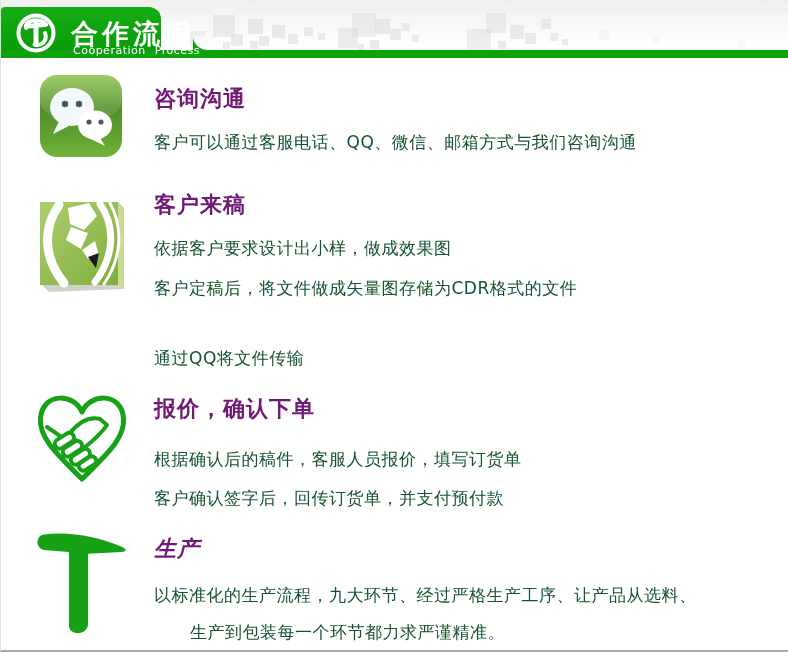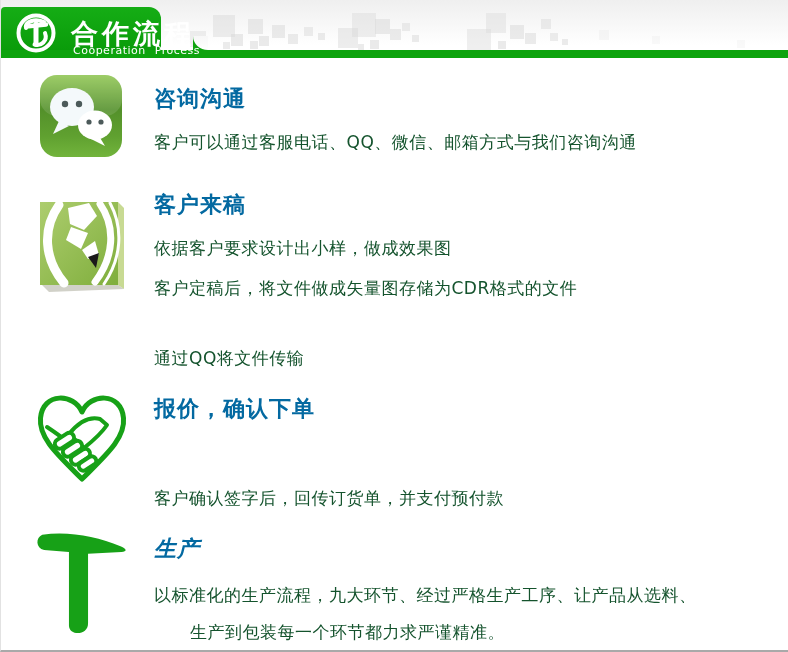--- a/index.html
+++ b/index.html
@@ -75,21 +75,21 @@
   .mosaic-square {
     position: absolute;
     background: #d8d8d8;
   }
 
   
   .step-icon { position: absolute; }
   .step-title {
     position: absolute;
     left: 153px;
-    color: #0369a1;
+    color: #701a75;
     font-size: 22px;
     font-weight: bold;
     white-space: nowrap;
     letter-spacing: 1px;
   }
   .step-line {
     position: absolute;
     left: 153px;
     color: #14532d;
     font-size: 17px;
@@ -208,20 +208,21 @@
     <g stroke="#17a117" stroke-width="4" fill="#ffffff" stroke-linejoin="round" stroke-linecap="round">
       <path d="M72 31 C 61 28, 50 35, 41 46 L 56 60 C 66 52, 75 43, 79 37 Z"></path>
       <path d="M19 39 C 25 43, 31 47, 37 52" fill="none"></path>
       <rect x="26" y="48" width="21" height="9.5" rx="4.75" transform="rotate(-33 36.5 52.8)"></rect>
       <rect x="34" y="56" width="21" height="9.5" rx="4.75" transform="rotate(-33 44.5 60.8)"></rect>
       <rect x="42" y="64" width="21" height="9.5" rx="4.75" transform="rotate(-33 52.5 68.8)"></rect>
       <rect x="50" y="71" width="19" height="9" rx="4.5" transform="rotate(-33 59.5 75.5)"></rect>
     </g>
   </svg>
   <div class="step-title" style="top:394px;">报价，确认下单</div>
+  <div class="step-line" style="top:448px;">根据确认后的稿件，客服人员报价，填写订货单</div>
   <div class="step-line" style="top:487px;">客户确认签字后，回传订货单，并支付预付款</div>
 
   <svg class="step-icon" style="left:25px; top:521px;" width="105" height="122" viewBox="0 0 110 125">
     <path d="M 17 13
              C 10 16, 10 27, 19 29
              L 45 31
              L 45 108
              C 45 119, 65 119, 65 106
              L 65 33
              L 100 31

